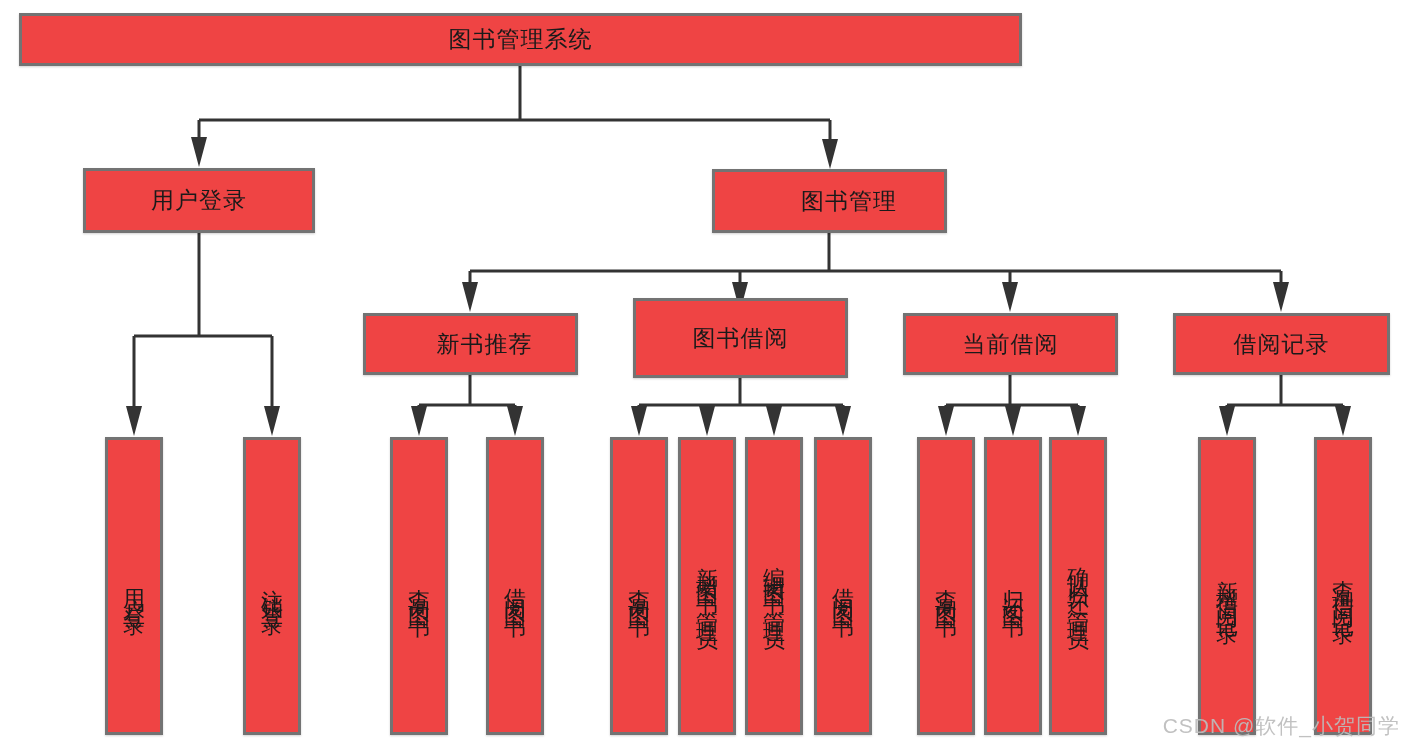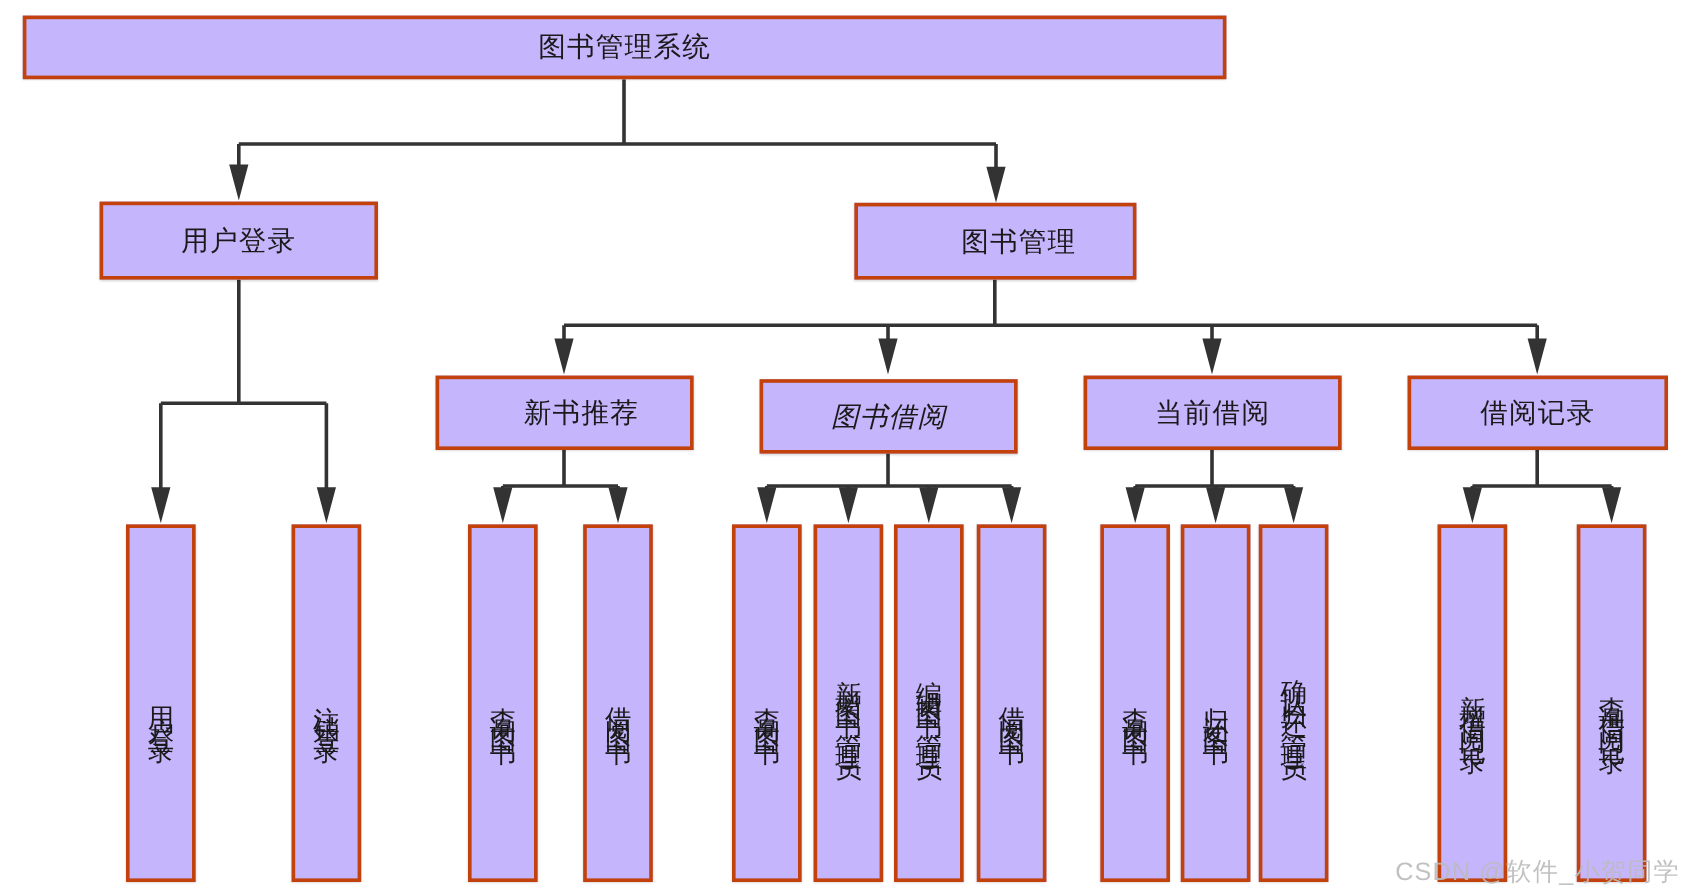--- a/index.html
+++ b/index.html
@@ -11,22 +11,22 @@
     background:#ffffff;
     overflow:hidden;
   }
   .connectors{
     position:absolute;left:0;top:0;width:1405px;height:747px;
     pointer-events:none;
   }
   .box{
     position:absolute;
     box-sizing:border-box;
-    background:#c4b5fd;
-    border:3px solid #c2410c;
+    background:#ef4444;
+    border:3px solid #737373;
     color:#1a1a1a;
     display:flex;
     align-items:center;
     justify-content:center;
     box-shadow:0 1px 2px rgba(0,0,0,0.18);
   }
   .box.h{
     font-size:23px;
     letter-spacing:1px;
     white-space:nowrap;
@@ -111,21 +111,21 @@
       M1219 406 L1235 406 L1227 436 Z
       M1335 406 L1351 406 L1343 436 Z"></path>
   </svg>
 
   <div class="box h" style="left:19px;top:13px;width:1003px;height:53px;">图书管理系统</div>
 
   <div class="box h" style="left:83px;top:168px;width:232px;height:65px;">用户登录</div>
   <div class="box h" style="left:712px;top:169px;width:235px;height:64px;padding-left:39px;">图书管理</div>
 
   <div class="box h" style="left:363px;top:313px;width:215px;height:62px;padding-left:28px;">新书推荐</div>
-  <div class="box h" style="left:633px;top:316px;width:215px;height:62px;font-style:italic;">图书借阅</div>
+  <div class="box h" style="left:633px;top:298px;width:215px;height:80px;">图书借阅</div>
   <div class="box h" style="left:903px;top:313px;width:215px;height:62px;">当前借阅</div>
   <div class="box h" style="left:1173px;top:313px;width:217px;height:62px;">借阅记录</div>
 
   <div class="box v" style="left:105px;top:437px;width:58px;height:298px;">用户登录</div>
   <div class="box v" style="left:243px;top:437px;width:58px;height:298px;">注销登录</div>
 
   <div class="box v" style="left:390px;top:437px;width:58px;height:298px;">查询图书</div>
   <div class="box v" style="left:486px;top:437px;width:58px;height:298px;">借阅图书</div>
 
   <div class="box v" style="left:610px;top:437px;width:58px;height:298px;">查询图书</div>

